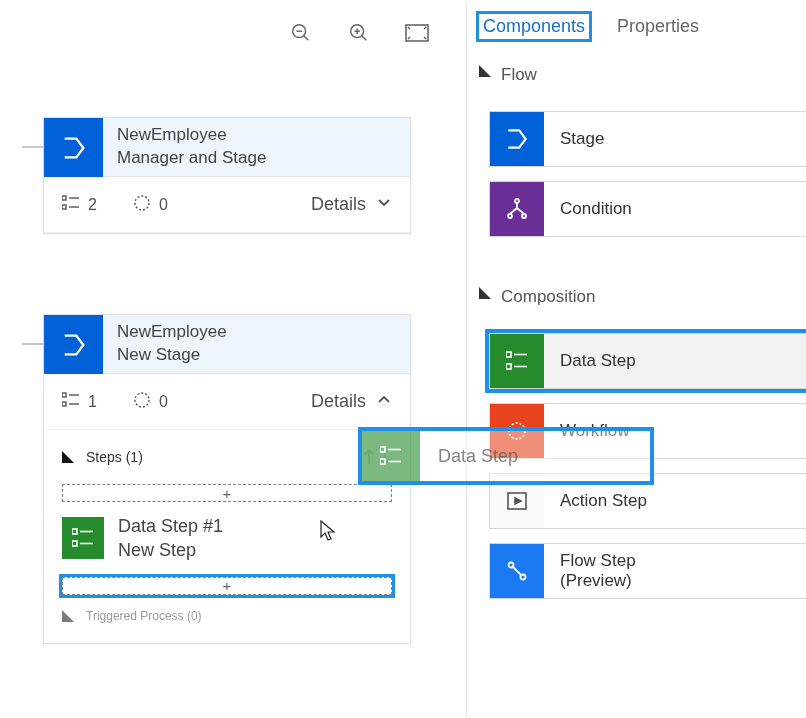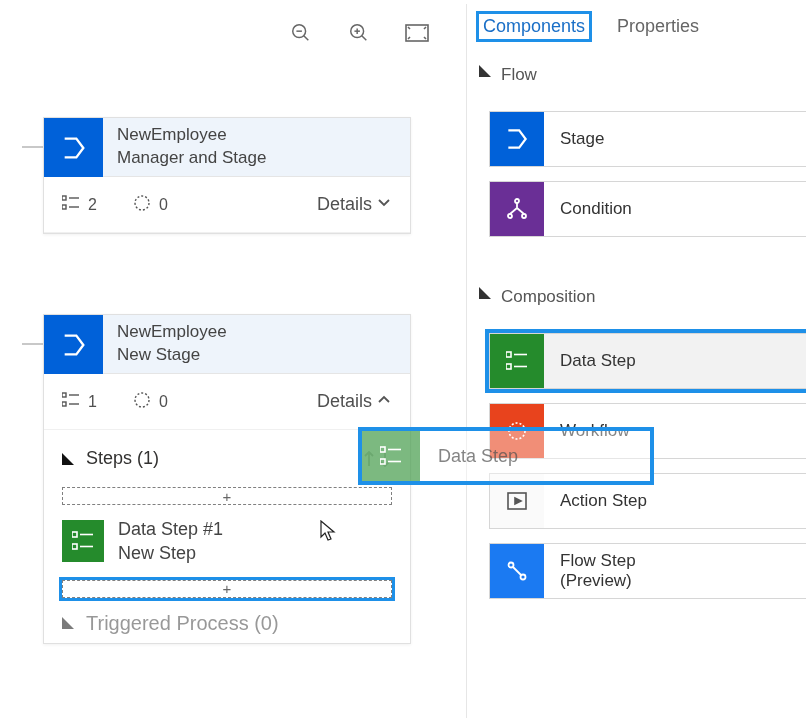--- a/index.html
+++ b/index.html
@@ -71,31 +71,31 @@
       border-bottom: 1px solid #f0f0f0;
     }
     .meta-group {
       display: flex; align-items: center; gap: 8px;
       color: #505050;
       font-size: 16px;
     }
     .meta-group + .meta-group { margin-left: 36px; }
     .meta-details {
       margin-left: auto;
-      display: flex; align-items: center; gap: 4px;
+      display: flex; align-items: center; gap: 10px;
       font-size: 18px;
       color: #505050;
       cursor: pointer;
     }
     .steps-section { padding: 12px 18px 8px; }
     .steps-header {
       display: flex; align-items: center;
       gap: 12px;
       padding: 6px 0 14px;
-      font-size: 18px;
+      font-size: 14px;
     }
     .triangle-solid {
       width: 0; height: 0;
       border-left: 12px solid #111;
       border-top: 12px solid transparent;
     }
     .updown-icons {
       margin-left: auto;
       display: flex; gap: 2px;
       color: #b9b9b9;
@@ -121,21 +121,21 @@
     }
     .step-icon-box {
       width: 42px; height: 42px;
       background: #258b2c;
       display: flex; align-items: center; justify-content: center;
     }
     .step-texts { font-size: 18px; color: #444; line-height: 1.35; }
     .triggered-row {
       display: flex; align-items: center; gap: 12px;
       padding: 10px 0 0;
-      font-size: 20px;
+      font-size: 12px;
       color: #444;
       opacity: .55;
     }
     .connector {
       position: absolute;
       left: 0;
       height: 2px;
       width: 21px;
       background: #c8c8c8;
     }

